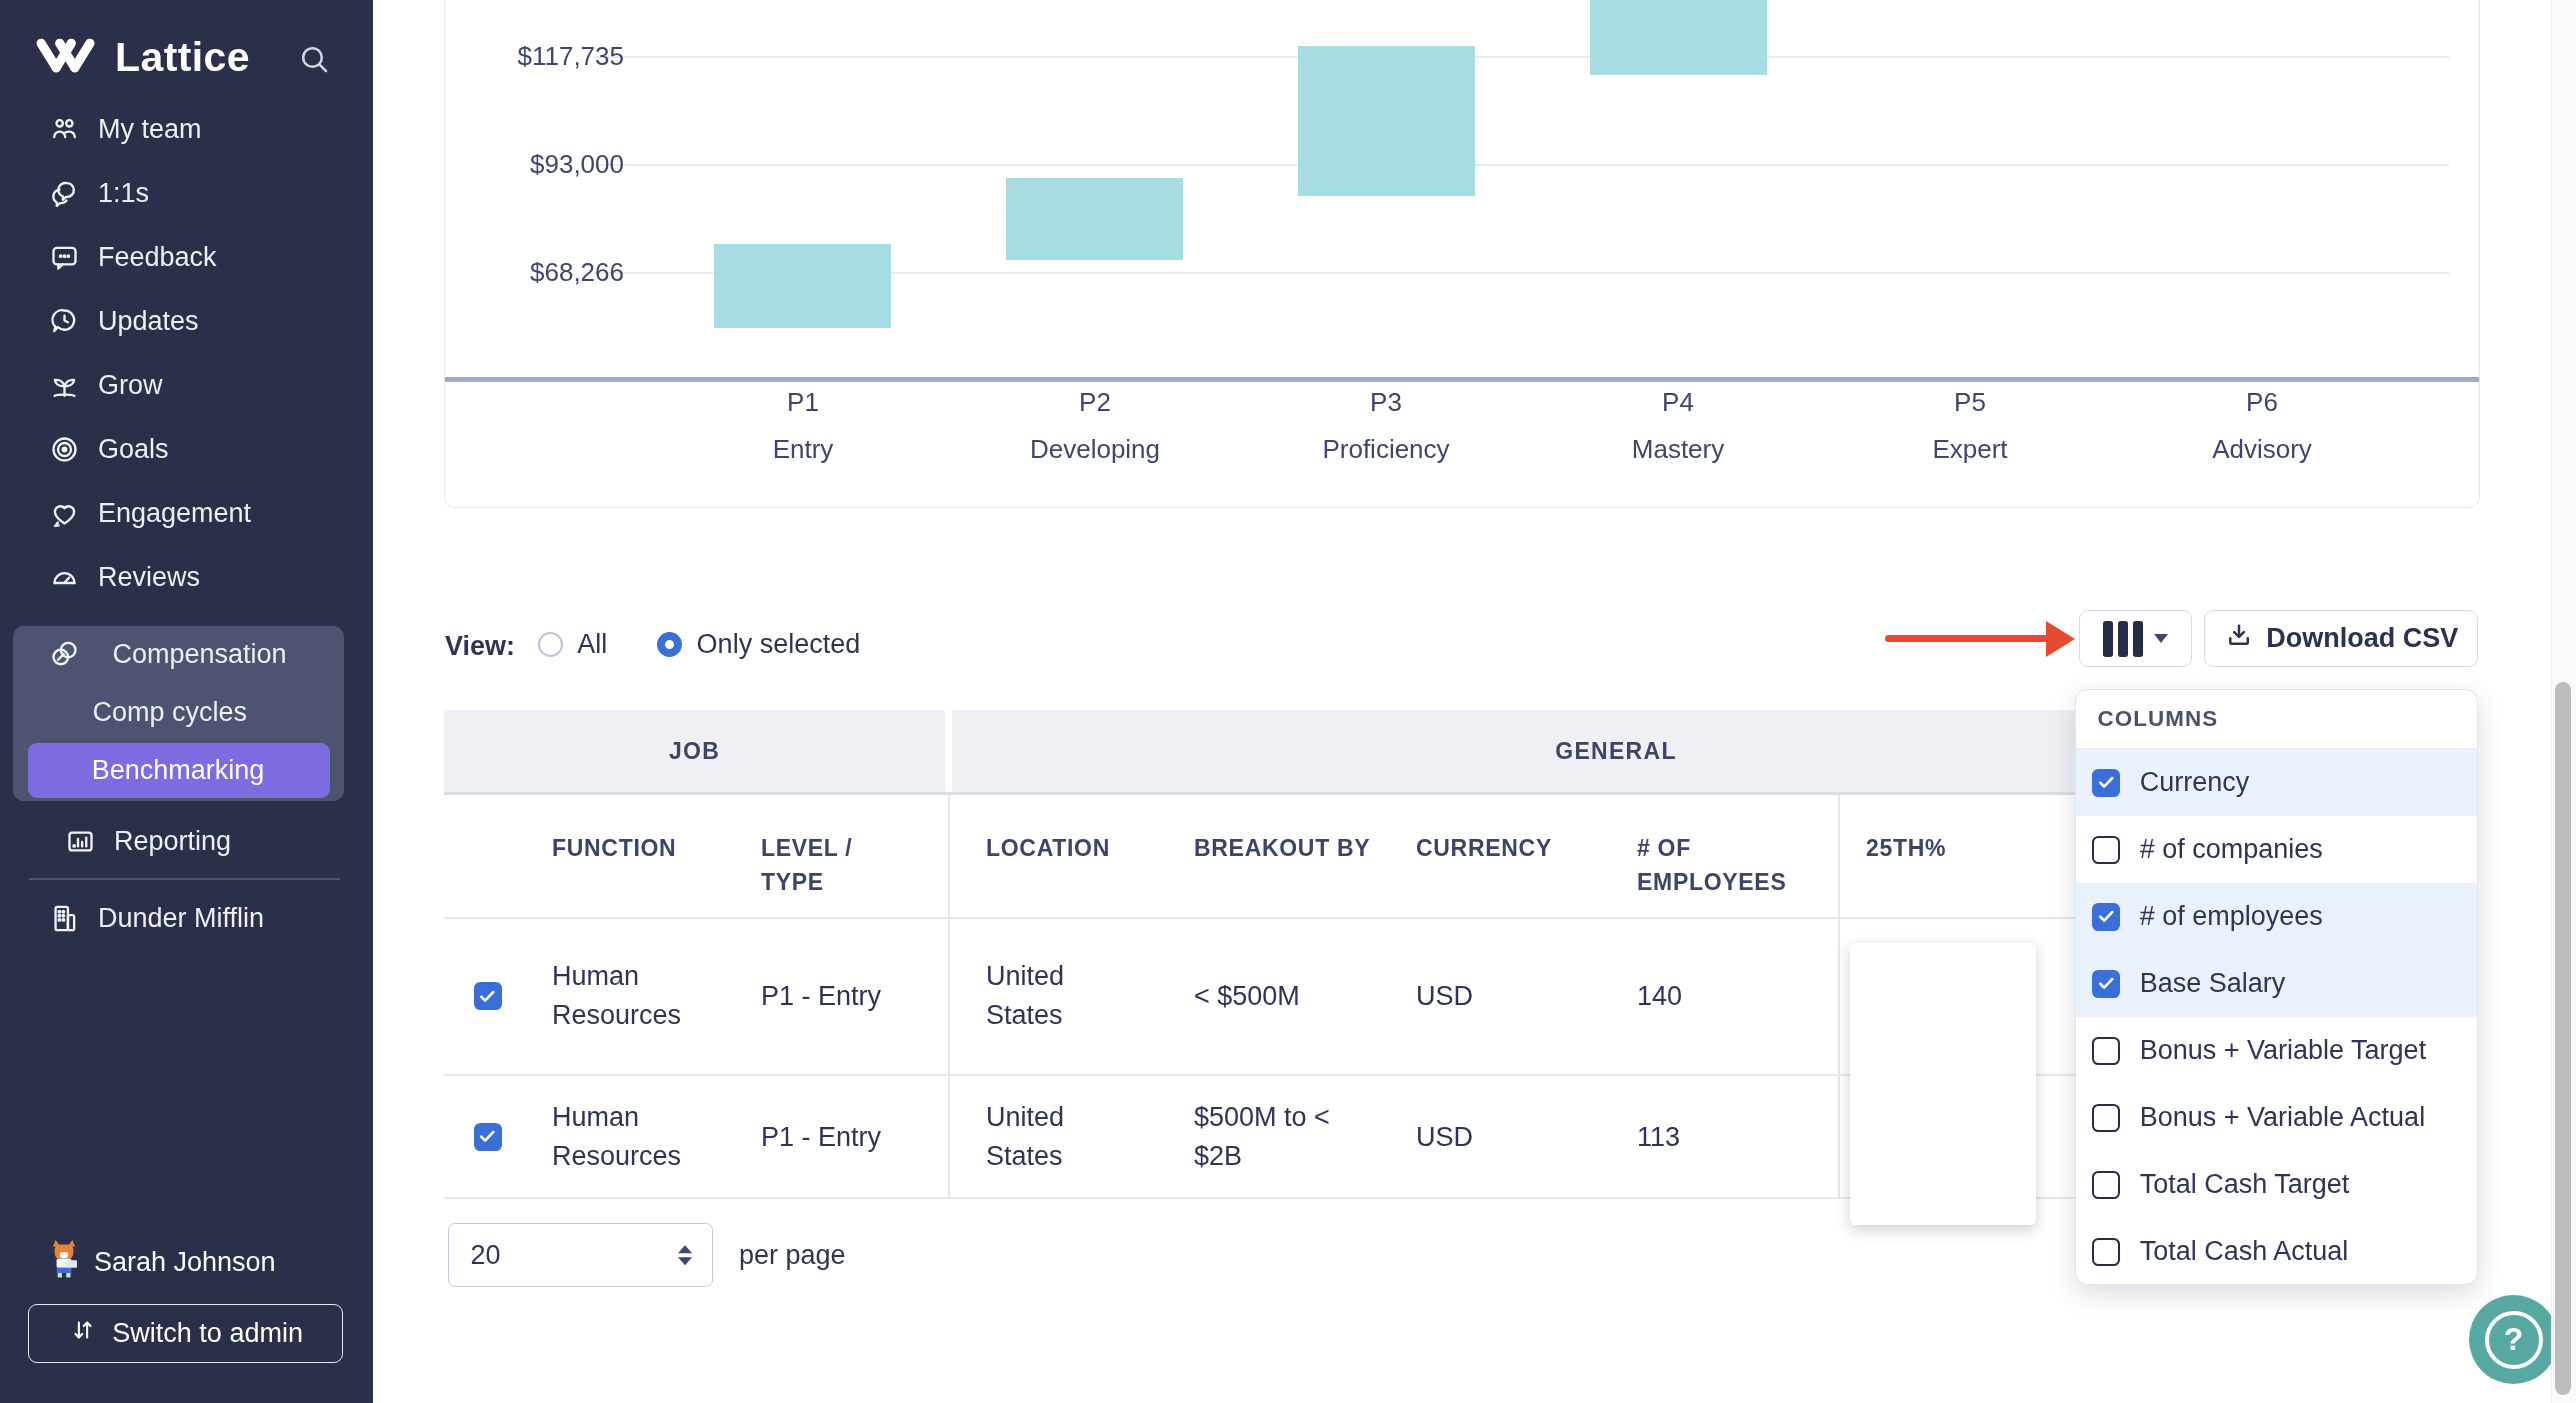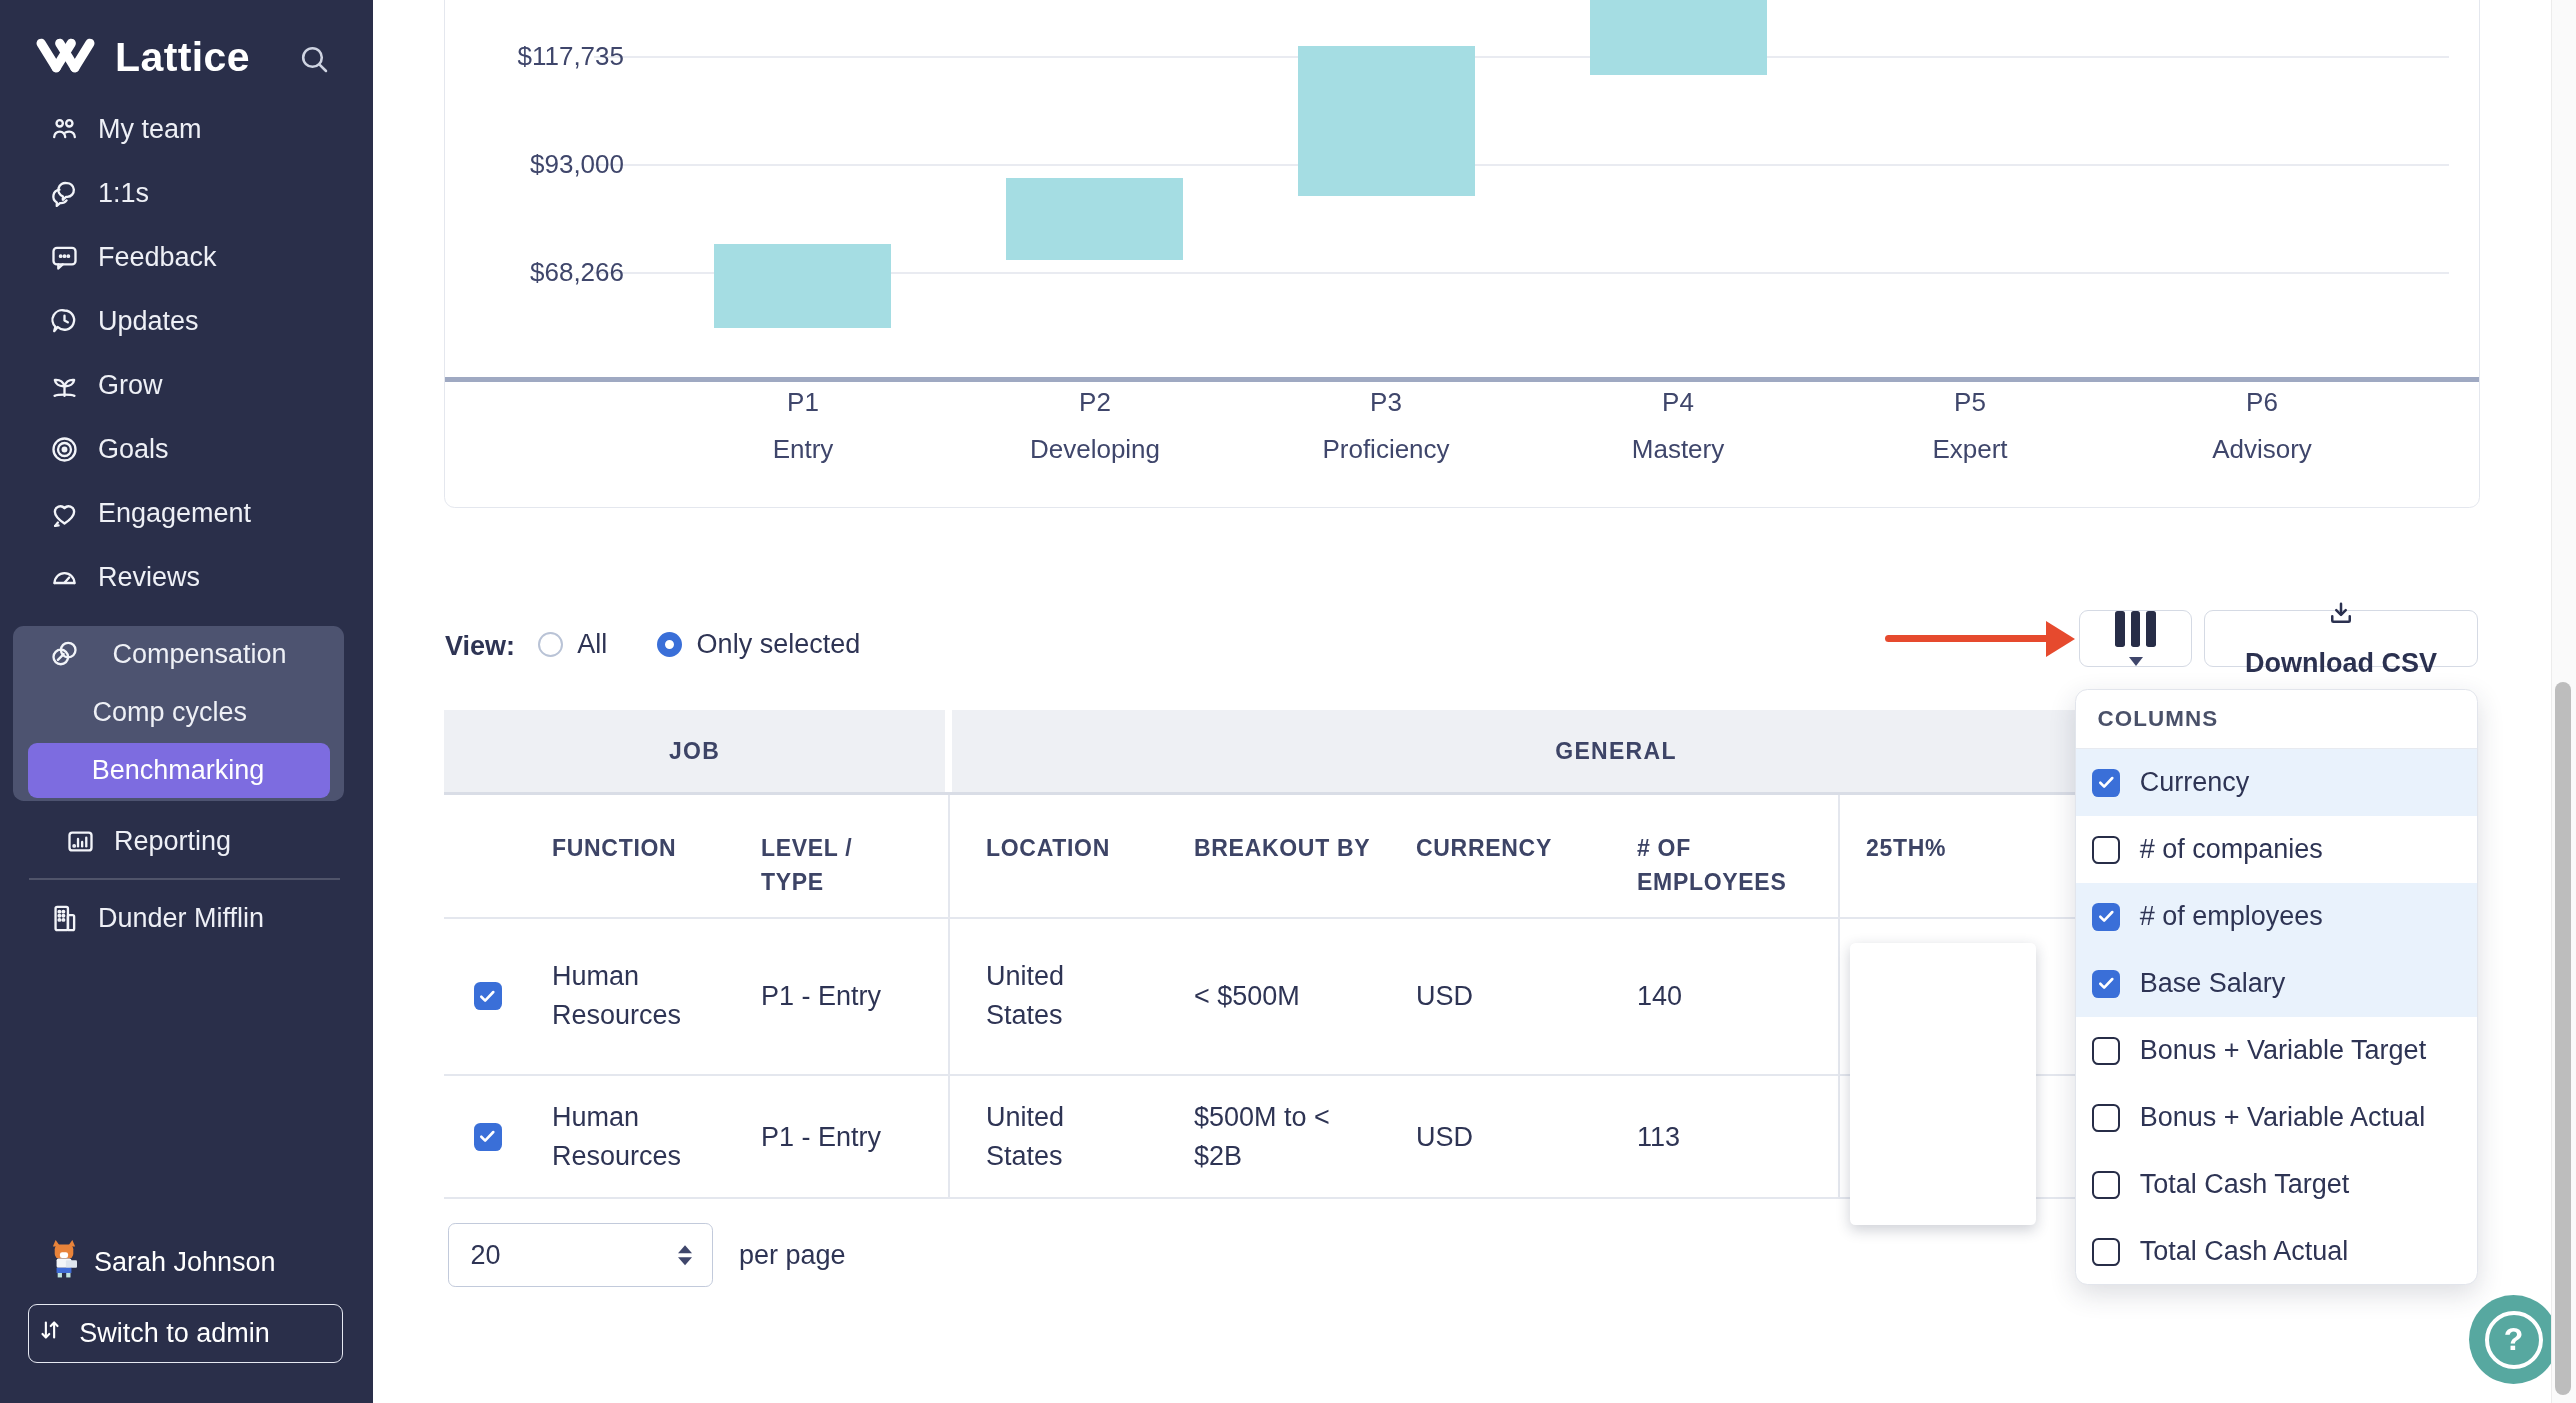--- a/index.html
+++ b/index.html
@@ -17,21 +17,21 @@
   .nav-icon svg{width:33px;height:33px;}
   #comp-group{position:absolute;left:13.4px;top:626px;width:331px;height:175px;background:#4d5370;border-radius:10.7px;}
   #comp-head{height:57px;display:flex;align-items:center;padding-left:35px;gap:31px;font-size:27px;cursor:pointer;}
   .comp-sub{height:59px;display:flex;align-items:center;padding-left:79px;font-size:27px;cursor:pointer;}
   .comp-sub.selected{background:#7d6ce0;border-radius:9px;margin:0.9px 14.3px 0 14.3px;height:55px;padding-left:64px;color:#fff;}
   #reporting-item{position:absolute;top:809px;left:16px;right:0;text-align:right;}
   #side-divider{position:absolute;left:29px;right:33px;top:878px;height:1.8px;background:rgba(255,255,255,.18);}
   #org-item{position:absolute;top:886px;left:0;right:0;}
   #user-row{position:absolute;left:49px;top:1239px;display:flex;align-items:center;gap:15px;font-size:27px;color:#fff;}
   #switch-btn{position:absolute;left:28px;top:1304px;width:315px;height:59px;border:1.8px solid #e6e9f2;border-radius:9px;
-              display:flex;align-items:center;gap:14.3px;font-size:27px;color:#fff;background:transparent;cursor:pointer;}
+              display:flex;align-items:center;justify-content:center;gap:14.3px;font-size:27px;color:#fff;background:transparent;cursor:pointer;}
 
   
   #chart-card{position:absolute;left:444px;top:-18px;width:2034px;height:524px;background:#fff;
               border:1.8px solid #e4e7ee;border-radius:10.7px;}
   .gridline{position:absolute;height:1.8px;background:#e9ebf1;}
   .ylabel{position:absolute;width:143px;text-align:right;font-size:26px;color:#3f466b;transform:translateY(-50%);}
   .bar{position:absolute;background:#a5dde3;}
   #axis-line{position:absolute;left:0;right:0;height:4.5px;background:#9fa9c2;}
   .xlabel{position:absolute;transform:translateX(-50%);font-size:26px;color:#3f466b;white-space:nowrap;}
 
@@ -40,21 +40,21 @@
   #view-options{position:absolute;left:538px;top:623px;height:43px;display:flex;align-items:center;gap:50px;text-align:right;}
   .radio-opt{display:flex;align-items:center;gap:14.3px;cursor:pointer;}
   .radio{width:25px;height:25px;border-radius:50%;box-sizing:border-box;background:#fff;}
   .radio.on{border:8px solid #3a6fd8;}
   .radio.off{border:2.7px solid #b9c3d6;}
   .radio-label{font-size:27px;color:#2e3454;}
   #arrow-shaft{position:absolute;left:1885px;top:635px;width:165px;height:7.2px;background:#e64a2e;border-radius:3.6px;z-index:40;}
   #arrow-head{position:absolute;left:2046px;top:621px;width:0;height:0;border-left:29px solid #e64a2e;
               border-top:18px solid transparent;border-bottom:18px solid transparent;z-index:40;}
   .tool-btn{position:absolute;top:610px;height:57px;background:#fff;border:1.8px solid #d5dae4;border-radius:9px;
-            box-sizing:border-box;display:flex;align-items:center;justify-content:center;cursor:pointer;flex-direction:column;}
+            box-sizing:border-box;display:flex;align-items:center;justify-content:center;cursor:pointer;}
   #columns-btn{left:2079px;width:113px;gap:10.7px;}
   .colbar{width:9.8px;height:36px;background:#272d47;border-radius:2.7px;display:inline-block;}
   #colbars{display:flex;gap:5.4px;}
   #col-caret{width:0;height:0;border-left:7.2px solid transparent;border-right:7.2px solid transparent;border-top:9px solid #3f466b;}
   #download-btn{left:2204px;width:274px;gap:12.5px;font-size:27px;font-weight:700;color:#2b3150;}
 
   
   #table{position:absolute;left:444px;top:710px;width:2034px;height:488px;}
   .gcell{position:absolute;top:0;height:82px;background:#eef0f4;display:flex;align-items:center;justify-content:center;
          font-size:23px;font-weight:700;color:#3d4466;letter-spacing:1.3px;}

